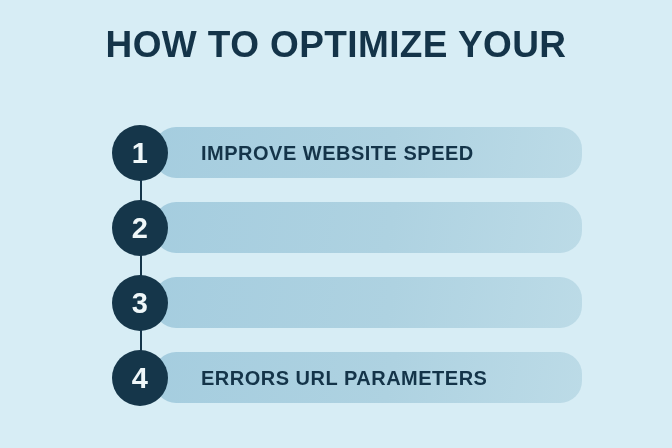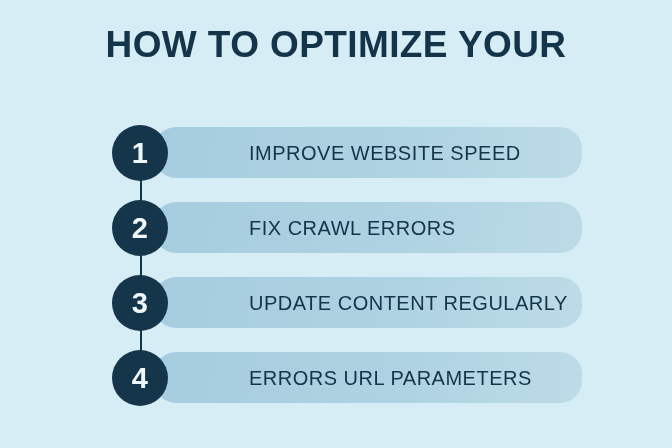--- a/index.html
+++ b/index.html
@@ -108,26 +108,25 @@
 
   .step-label {
     position: absolute;
     left: 201px;
     top: 0px;
     height: 56px;
     display: flex;
     align-items: center;
     font-family: "Liberation Sans", sans-serif;
     font-size: 20px;
-    font-weight: normal;
+    font-weight: bold;
     letter-spacing: 0.5px;
     color: #143449;
     white-space: nowrap;
     z-index: 4;
-    margin-left: 48px;
   }
 </style>
 </head>
 <body>
 
 <div id="infographic">
 
   <div id="title-block">
     <span class="title-line">HOW TO OPTIMIZE YOUR</span>
   </div>
@@ -142,29 +141,27 @@
         <span class="step-number">1</span>
       </div>
       <div class="step-label">IMPROVE WEBSITE SPEED</div>
     </div>
 
     <div class="step-row" data-index="1">
       <div class="step-pill"></div>
       <div class="step-badge">
         <span class="step-number">2</span>
       </div>
-      <div class="step-label">FIX CRAWL ERRORS</div>
     </div>
 
     <div class="step-row" data-index="2">
       <div class="step-pill"></div>
       <div class="step-badge">
         <span class="step-number">3</span>
       </div>
-      <div class="step-label">UPDATE CONTENT REGULARLY</div>
     </div>
 
     <div class="step-row" data-index="3">
       <div class="step-pill"></div>
       <div class="step-badge">
         <span class="step-number">4</span>
       </div>
       <div class="step-label">ERRORS URL PARAMETERS</div>
     </div>
 

